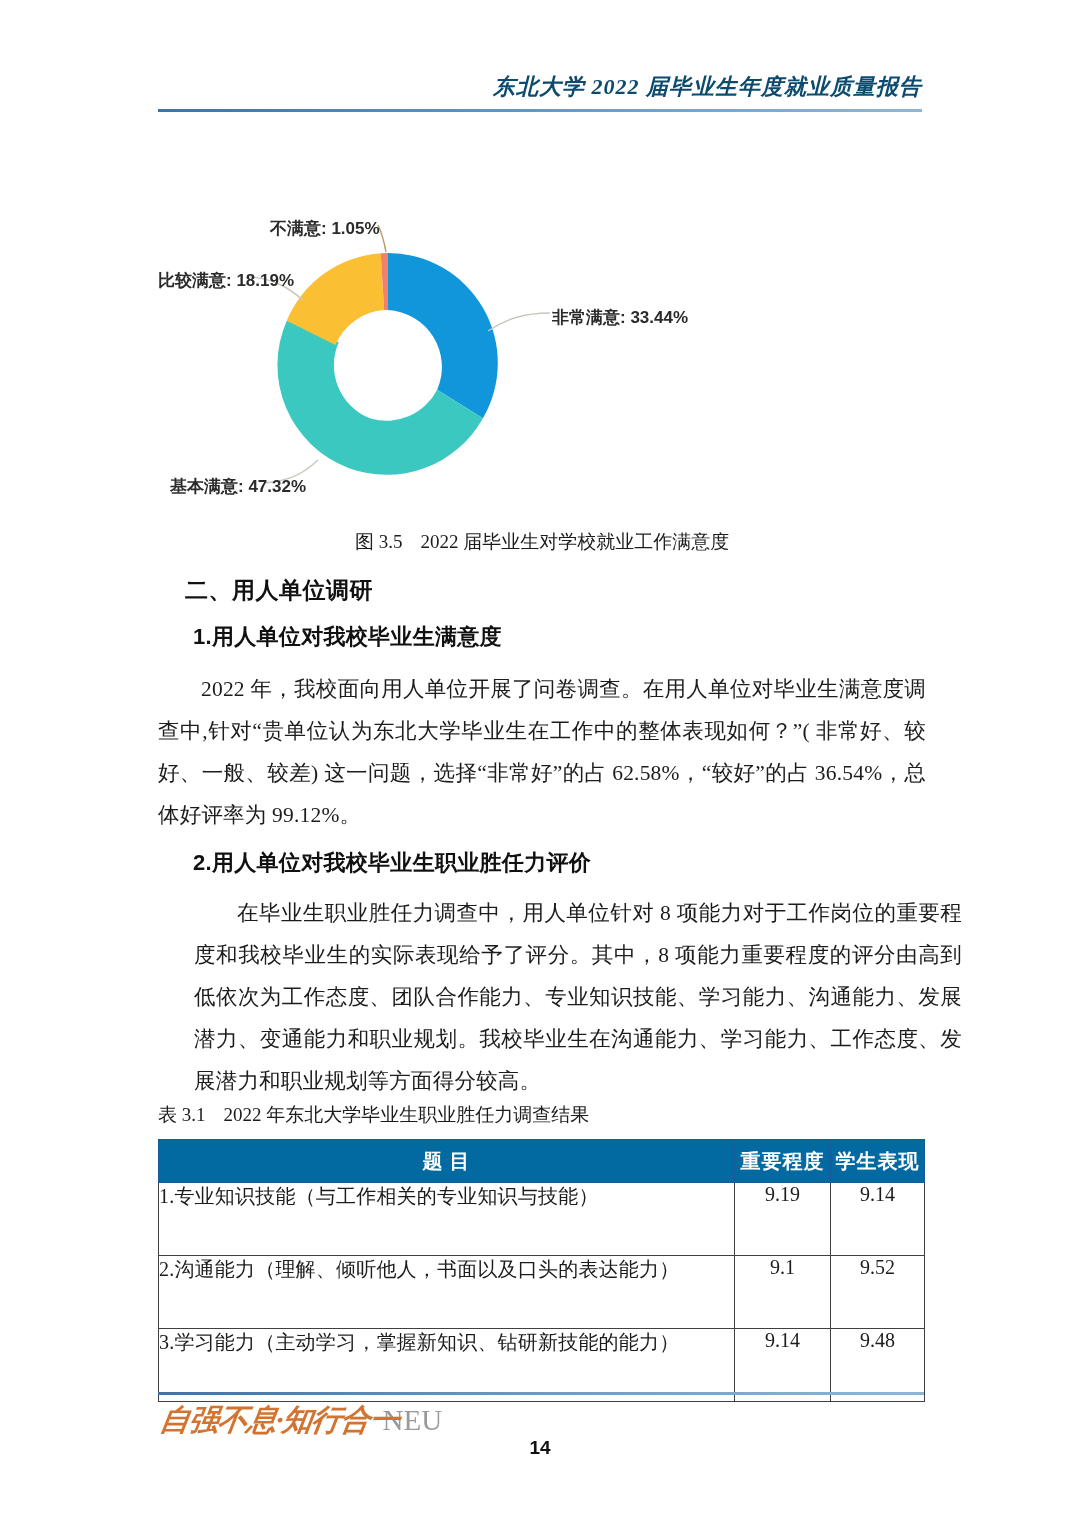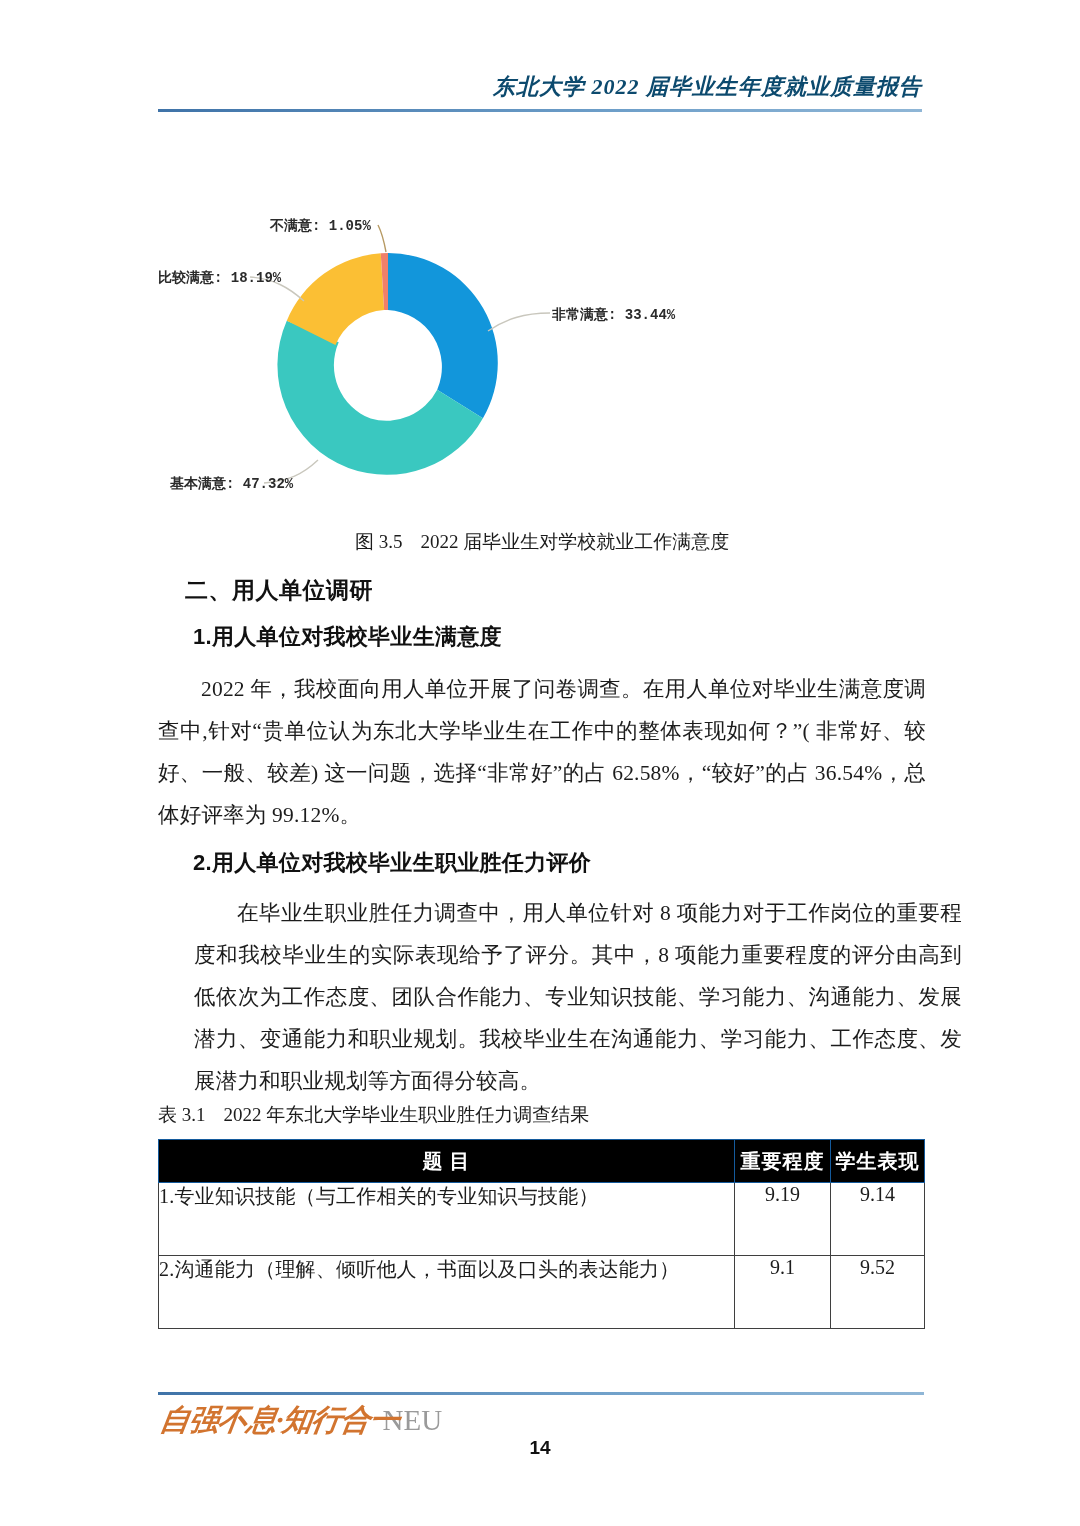--- a/index.html
+++ b/index.html
@@ -136,21 +136,21 @@
     border-collapse: collapse;
     table-layout: fixed;
     font-family: "Liberation Serif", "DejaVu Serif", serif;
   }
   table.cap-table th,
   table.cap-table td {
     border: 1.5px solid #3f3f3f;
     padding: 0;
   }
   table.cap-table thead th {
-    background: #000000;
+    background: #0369a1;
     color: #ffffff;
     font-weight: bold;
     font-size: 20px;
     height: 42px;
     text-align: center;
     border-color: #145a9c;
     letter-spacing: 1px;
   }
   table.cap-table tbody td {
     height: 72px;
@@ -214,22 +214,22 @@
     font-family: "Liberation Sans", "DejaVu Sans", sans-serif;
     font-weight: bold;
     font-size: 19px;
     color: #111;
     margin-top: 19px;
   }
 
   
   .pie-label {
     position: absolute;
-    font-family: Liberation Mono, monospace;
-    font-size: 14px;
+    font-family: Liberation Sans, sans-serif;
+    font-size: 17px;
     font-weight: bold;
     color: #2b2b2b;
     white-space: nowrap;
   }
 </style>
 </head>
 <body>
 
 <div id="page">
 
@@ -323,20 +323,25 @@
       <tr>
         <td class="item-cell">1.专业知识技能（与工作相关的专业知识与技能）</td>
         <td class="num-cell">9.19</td>
         <td class="num-cell">9.14</td>
       </tr>
       <tr>
         <td class="item-cell">2.沟通能力（理解、倾听他人，书面以及口头的表达能力）</td>
         <td class="num-cell">9.1</td>
         <td class="num-cell">9.52</td>
       </tr>
+      <tr>
+        <td class="item-cell">3.学习能力（主动学习，掌握新知识、钻研新技能的能力）</td>
+        <td class="num-cell">9.14</td>
+        <td class="num-cell">9.48</td>
+      </tr>
     </tbody>
   </table>
 
   <div class="footer-rule"></div>
   <div class="footer-logo">
     <span class="cal">自强不息·知行合一</span><span class="neu">NEU</span>
   </div>
   <div class="page-num">14</div>
 
 </div>

